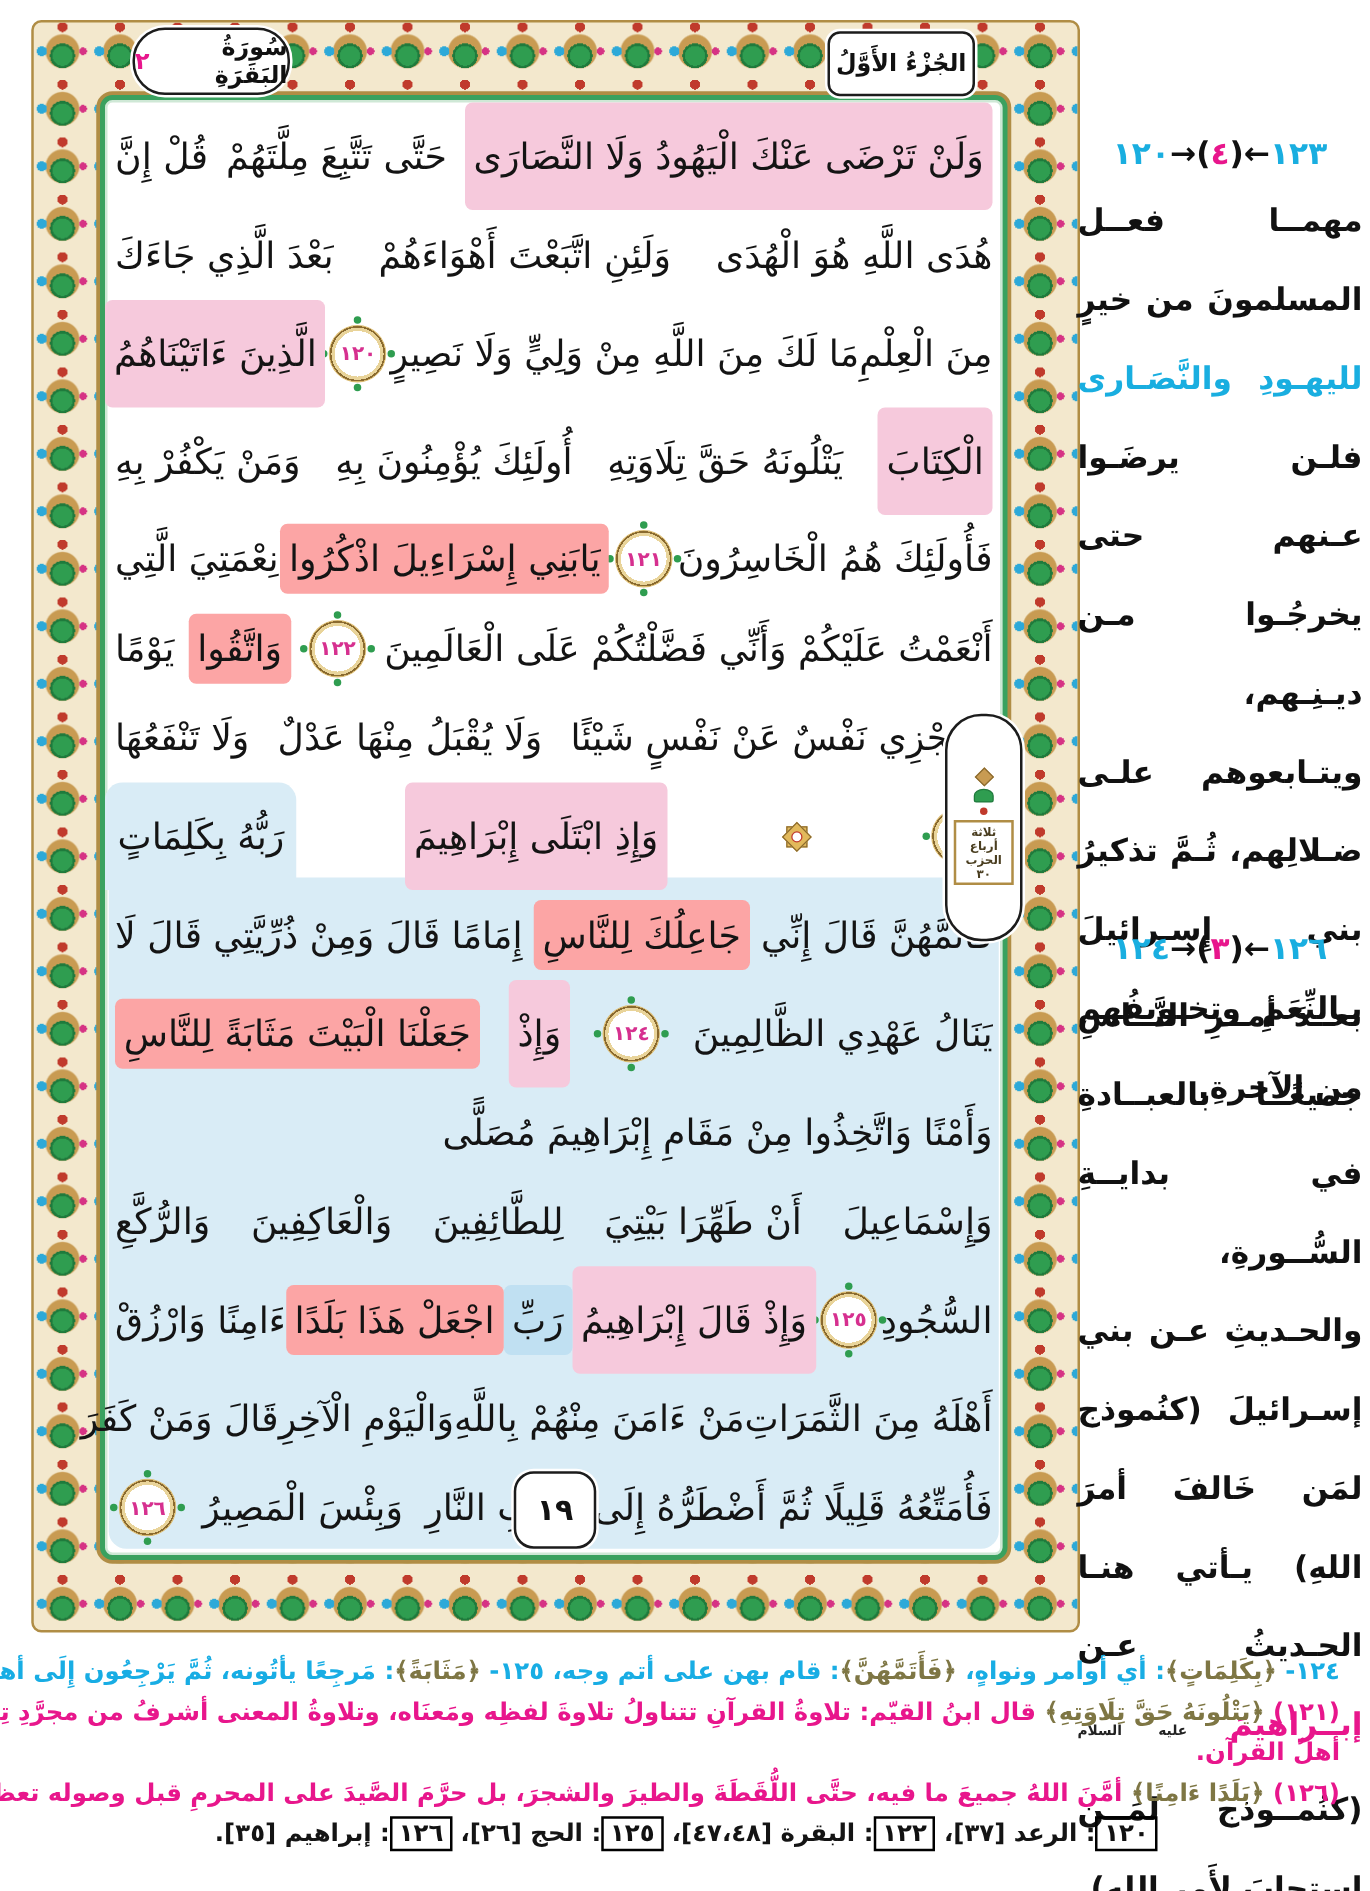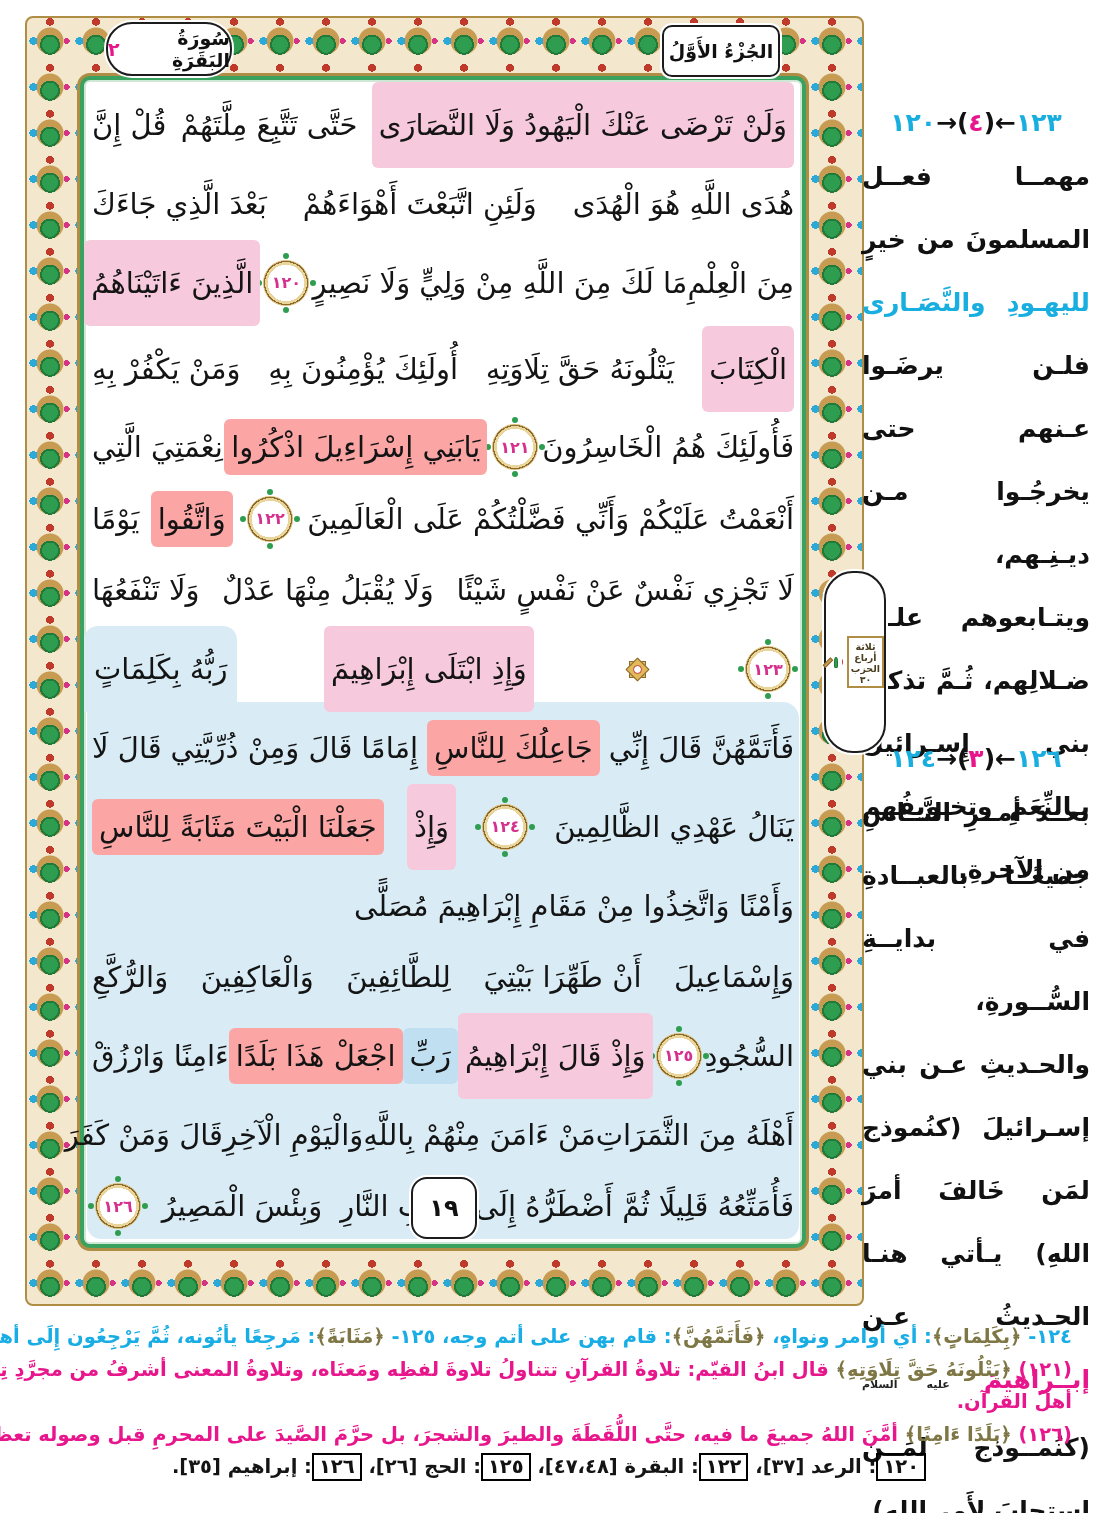--- a/index.html
+++ b/index.html
@@ -48,22 +48,22 @@
   .rub u{inset:9px;border-radius:50%;background:#fff;border:1.5px solid #c03a2c;}
 
   
   .cart{position:absolute;background:#fff;border:2px solid #1c1c1c;display:flex;
     align-items:center;justify-content:center;font-weight:bold;color:#111;z-index:5;
     box-shadow:0 0 0 2px #fff;}
   #surah-cart{left:106px;top:22px;width:122px;height:50px;border-radius:26px;font-size:19px;direction:rtl;}
   #surah-cart .num{color:#e8168c;margin-right:6px;}
   #juz-cart{left:662px;top:25px;width:114px;height:48px;border-radius:10px;font-size:19px;}
   #page-cart{left:411px;top:1177px;width:62px;height:58px;border-radius:16px;font-size:24px;}
-  #hizb-cart{left:824px;top:571px;width:58px;height:166px;border-radius:29px;
-    flex-direction:row;gap:4px;padding:6px 0;}
+  #hizb-cart{left:756px;top:571px;width:58px;height:166px;border-radius:29px;
+    flex-direction:column;gap:4px;padding:6px 0;}
   .hizb-diamond{width:9px;height:9px;background:#c89b52;border:1px solid #8a6a2f;transform:rotate(45deg);}
   .hizb-leaf{width:14px;height:9px;background:#2f9d50;border-radius:50% 50% 2px 2px;border:1px solid #1f7a3c;}
   .hizb-dot{width:6px;height:6px;border-radius:50%;background:#c03a2c;}
   #hizb-box{border:2px solid #b08d45;padding:3px 2px 1px;text-align:center;
     font-size:9.5px;line-height:11px;font-weight:bold;color:#4a3e20;width:40px;direction:rtl;}
 
   
   #sidebar{position:absolute;left:862px;top:96px;width:228px;color:#111;}
   .sb-block{position:absolute;left:0;width:100%;}
   .sb-range{direction:ltr;text-align:center;font-size:25px;font-weight:bold;

